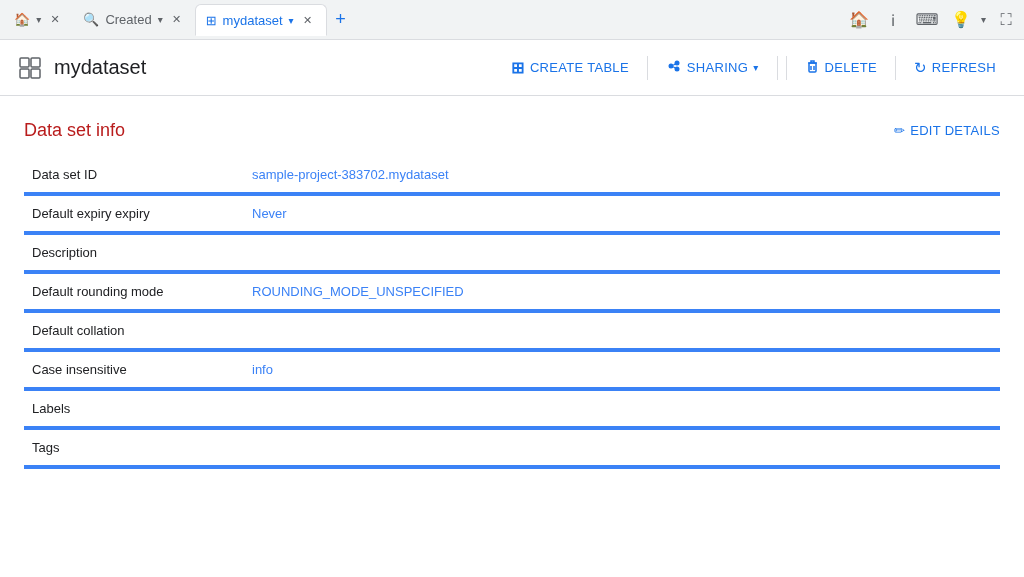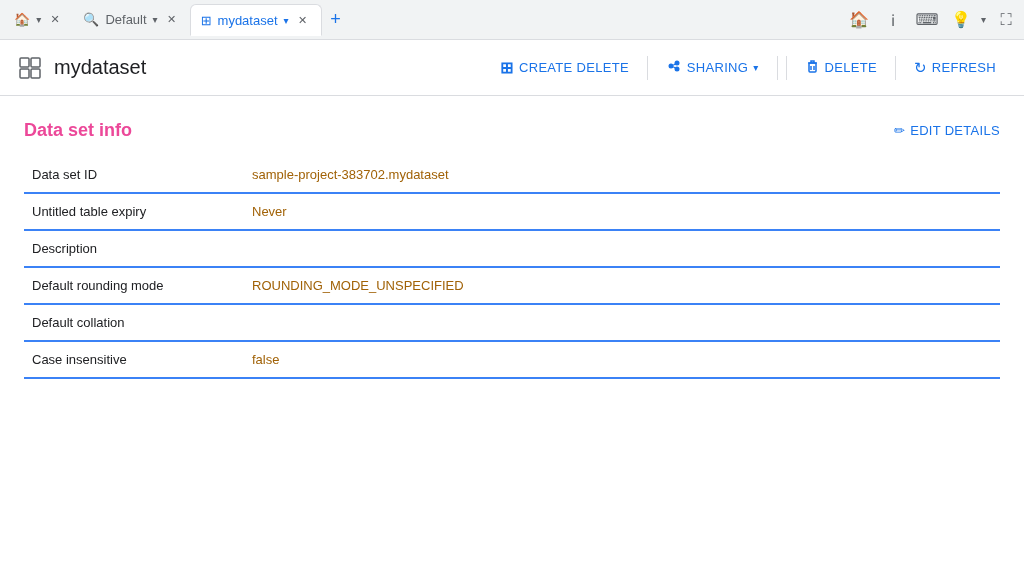--- a/index.html
+++ b/index.html
@@ -112,76 +112,76 @@
       padding: 24px 24px 24px 24px;
     }
     .section-header {
       display: flex;
       align-items: center;
       justify-content: space-between;
       margin-bottom: 16px;
     }
     .section-title {
       font-size: 18px;
-      font-weight: 700;
-      color: #ec4899;
+      font-weight: 400;
+      color: #b91c1c;
     }
     .edit-details-btn {
       display: flex;
       align-items: center;
       gap: 5px;
       color: #1a73e8;
       font-size: 13px;
       font-weight: 500;
       border: none;
       background: none;
       cursor: pointer;
       letter-spacing: 0.3px;
     }
 
     
     .info-table {
       width: 100%;
       border-collapse: collapse;
     }
     .info-table tr {
-      border-bottom: 2px solid #3b82f6;
+      border-bottom: 4px solid #3b82f6;
       margin-left: 17px;
     }
     .info-table td {
       padding: 10px 8px;
       vertical-align: top;
     }
     .info-table td:first-child {
       font-weight: 500;
       color: #202124;
       width: 220px;
       white-space: nowrap;
     }
     .info-table td:last-child {
-      color: #a16207;
+      color: #3b82f6;
     }
     .info-table .value-blue {
       color: #1a73e8;
     }
   </style>
 </head>
 <body>
 
 <div class="tab-bar">
 
   <div class="tab">
     <span>🏠</span>
     <span style="font-size:10px; color:#5f6368;">▾</span>
     <span class="tab-close">✕</span>
   </div>
 
   <div class="tab">
     <span style="font-size:13px;">🔍</span>
-    <span>Default</span>
+    <span>Created</span>
     <span style="font-size:10px; color:#5f6368;">▾</span>
     <span class="tab-close">✕</span>
   </div>
 
   <div class="tab active">
     <span style="color:#1a73e8;">⊞</span>
     <span>mydataset</span>
     <span style="font-size:10px;">▾</span>
     <span class="tab-close">✕</span>
   </div>
@@ -206,21 +206,21 @@
       <rect x="1" y="12" width="9" height="9" rx="1" stroke="#5f6368" stroke-width="1.5"></rect>
       <rect x="12" y="12" width="9" height="9" rx="1" stroke="#5f6368" stroke-width="1.5"></rect>
     </svg>
   </span>
   <span class="dataset-title">mydataset</span>
 
   <div class="toolbar-actions">
 
     <button class="toolbar-btn">
       <span style="font-weight:bold; font-size:16px; color:#1a73e8;">⊞</span>
-      <span>CREATE DELETE</span>
+      <span>CREATE TABLE</span>
     </button>
     <div class="toolbar-divider"></div>
 
     <button class="toolbar-btn">
       <span>
         <svg width="16" height="16" viewBox="0 0 16 16" fill="#1a73e8">
           <circle cx="5" cy="8" r="2.5"></circle>
           <circle cx="11" cy="5" r="2.5"></circle>
           <circle cx="11" cy="11" r="2.5"></circle>
           <line x1="7.2" y1="7.2" x2="9.2" y2="6" stroke="#1a73e8" stroke-width="1.2"></line>
@@ -264,34 +264,42 @@
     </button>
   </div>
 
   <table class="info-table">
     <tbody id="info-table-body">
     <tr>
           <td>Data set ID</td>
           <td class="value-blue">sample-project-383702.mydataset</td>
         </tr>
         <tr>
-          <td>Untitled table expiry</td>
+          <td>Default expiry expiry</td>
           <td>Never</td>
         </tr>
         <tr>
           <td>Description</td>
           <td></td>
         </tr>
         <tr>
           <td>Default rounding mode</td>
           <td>ROUNDING_MODE_UNSPECIFIED</td>
         </tr>
         <tr>
           <td>Default collation</td>
           <td></td>
         </tr>
         <tr>
           <td>Case insensitive</td>
-          <td>false</td>
+          <td>info</td>
+        </tr>
+        <tr>
+          <td>Labels</td>
+          <td></td>
+        </tr>
+        <tr>
+          <td>Tags</td>
+          <td></td>
         </tr>
       </tbody>
   </table>
 </div>
 
 </body></html>

